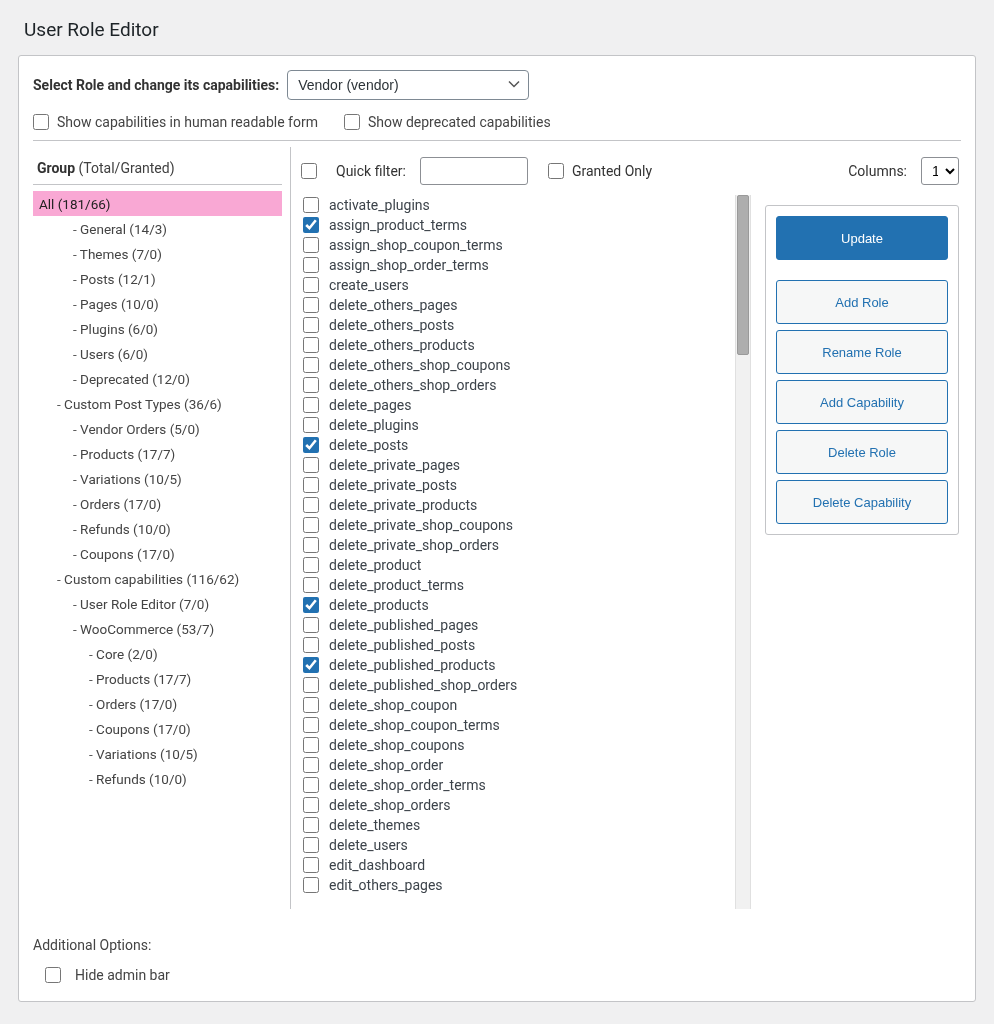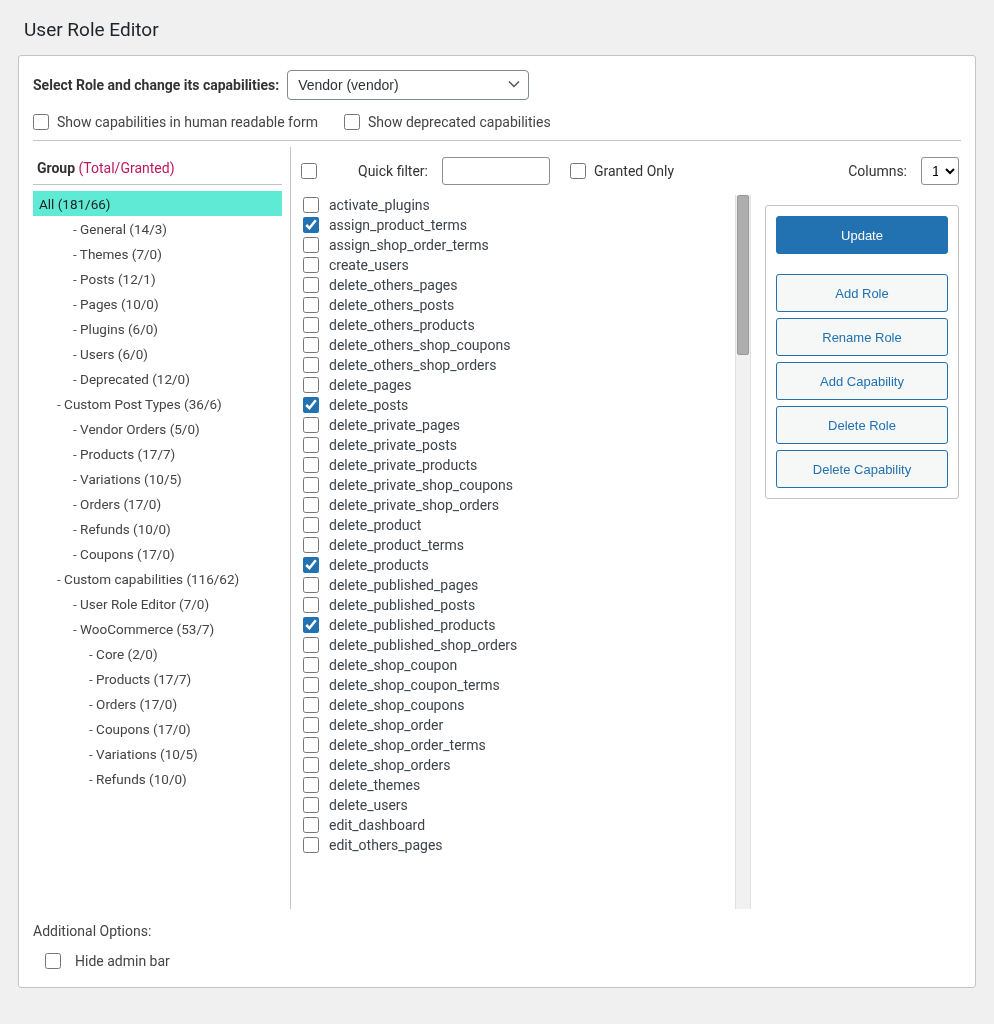--- a/index.html
+++ b/index.html
@@ -13,50 +13,50 @@
   .role-select { height:30px; width:242px; font-size:14px; border:1px solid #7e8993; border-radius:4px; padding:0 28px 0 10px; background:#fff; color:#2c3338; appearance:none; }
   .role-select-wrap { position:relative; }
   .role-select-wrap .chev { position:absolute; right:9px; top:8px; pointer-events:none; color:#555; }
   .opts-row { margin-top:14px; display:flex; gap:26px; align-items:center; font-size:14px; color:#444; }
   .opts-row label { display:flex; align-items:center; gap:8px; }
   hr.sep { border:none; border-top:1px solid #c3c4c7; margin:10px 0 0; }
 
   .main { display:flex; margin-top:6px; }
   .col-groups { width:258px; padding:8px 8px 0 0; border-right:1px solid #c3c4c7; }
   .groups-hdr { font-size:14px; color:#333; padding:5px 0 8px 4px; }
-  .groups-hdr .muted { color:#be185d; font-weight:400; }
+  .groups-hdr .muted { color:#404040; font-weight:400; }
   .groups-hdr .b { font-weight:700; }
   hr.sub { border:none; border-top:1px solid #c3c4c7; margin:0 0 6px; }
   ul.tree, ul.tree ul { list-style:none; margin:0; padding:0; }
   ul.tree li .node { padding:4.5px 6px; font-size:13.5px; color:#444; cursor:pointer; white-space:nowrap; }
-  ul.tree li .node.sel { background:#5eead4; color:#222; }
+  ul.tree li .node.sel { background:#f9a8d4; color:#222; }
   ul.tree ul { padding-left:18px; }
   ul.tree ul ul { padding-left:16px; }
   .node .dash { color:#555; }
 
   .col-caps { flex:1; padding:6px 2px 0 10px; display:flex; flex-direction:column; min-width:0; }
   .caps-toolbar { display:flex; align-items:center; gap:14px; font-size:14px; padding:4px 0 10px; }
-  .caps-toolbar .lbl { margin-left:27px; }
+  .caps-toolbar .lbl { margin-left:5px; }
   input.qf { height:28px; width:108px; border:1px solid #8c8f94; border-radius:3px; padding:0 6px; font-size:14px; }
   .col-sel { height:28px; width:38px; border:1px solid #8c8f94; border-radius:3px; font-size:14px; background:#fff; padding:0 4px 0 6px; }
   .caps-split { display:flex; min-height:0; }
   .caps-list { flex:1; height:714px; overflow:hidden; font-size:14px; color:#444; display:flex; }
   .caps-inner { flex:1; }
   .cap-row { display:flex; align-items:center; gap:10px; height:20px; padding:0 2px; }
   .cap-row label { color:#3c434a; }
   .fake-scroll { width:16px; background:#f1f1f1; border-left:1px solid #e0e0e0; border-right:1px solid #e0e0e0; position:relative; }
   .fake-scroll .thumb { position:absolute; left:1px; right:1px; top:0; height:160px; background:#aeaeae; border:1px solid #9a9a9a; border-radius:2px; }
 
   .col-actions { width:208px; padding:10px 0 0 14px; }
   .actions-box { border:1px solid #c3c4c7; border-radius:3px; padding:10px; background:#fff; display:flex; flex-direction:column; gap:6px; }
-  .btn { height:38px; border:1px solid #2271b1; border-radius:3px; background:#f6f7f7; color:#2271b1; font-size:13px; cursor:pointer; padding:0 10px; }
+  .btn { height:44px; border:1px solid #2271b1; border-radius:3px; background:#f6f7f7; color:#2271b1; font-size:13px; cursor:pointer; padding:0 10px; }
   .btn.primary { background:#2271b1; color:#fff; border-color:#2271b1; }
   .btn.full { width:100%; }
 
-  .addl { margin-top:14px; font-size:14px; color:#444; }
+  .addl { margin-top:28px; font-size:14px; color:#444; }
   .addl .title { margin:2px 0 14px; }
   .addl label { display:flex; align-items:center; gap:14px; margin-left:12px; }
 
   input[type=checkbox] { width:16px; height:16px; margin:0; accent-color:#2271b1; border:1px solid #8c8f94; border-radius:4px; }
   .chev svg { width:12px; height:12px; display:block; }
 </style>
 </head>
 <body>
 
 <div class="page">
@@ -226,20 +226,24 @@
                 <div class="cap-row">
                   <input type="checkbox" style="">
                   <label>activate_plugins</label>
                 </div>
                 <div class="cap-row">
                   <input type="checkbox" checked="" style="">
                   <label>assign_product_terms</label>
                 </div>
                 <div class="cap-row">
                   <input type="checkbox" style="">
+                  <label>assign_shop_coupon_terms</label>
+                </div>
+                <div class="cap-row">
+                  <input type="checkbox" style="">
                   <label>assign_shop_order_terms</label>
                 </div>
                 <div class="cap-row">
                   <input type="checkbox" style="">
                   <label>create_users</label>
                 </div>
                 <div class="cap-row">
                   <input type="checkbox" style="">
                   <label>delete_others_pages</label>
                 </div>
@@ -255,20 +259,24 @@
                   <input type="checkbox" style="">
                   <label>delete_others_shop_coupons</label>
                 </div>
                 <div class="cap-row">
                   <input type="checkbox" style="">
                   <label>delete_others_shop_orders</label>
                 </div>
                 <div class="cap-row">
                   <input type="checkbox" style="">
                   <label>delete_pages</label>
+                </div>
+                <div class="cap-row">
+                  <input type="checkbox" style="">
+                  <label>delete_plugins</label>
                 </div>
                 <div class="cap-row">
                   <input type="checkbox" checked="" style="">
                   <label>delete_posts</label>
                 </div>
                 <div class="cap-row">
                   <input type="checkbox" style="">
                   <label>delete_private_pages</label>
                 </div>
                 <div class="cap-row">

